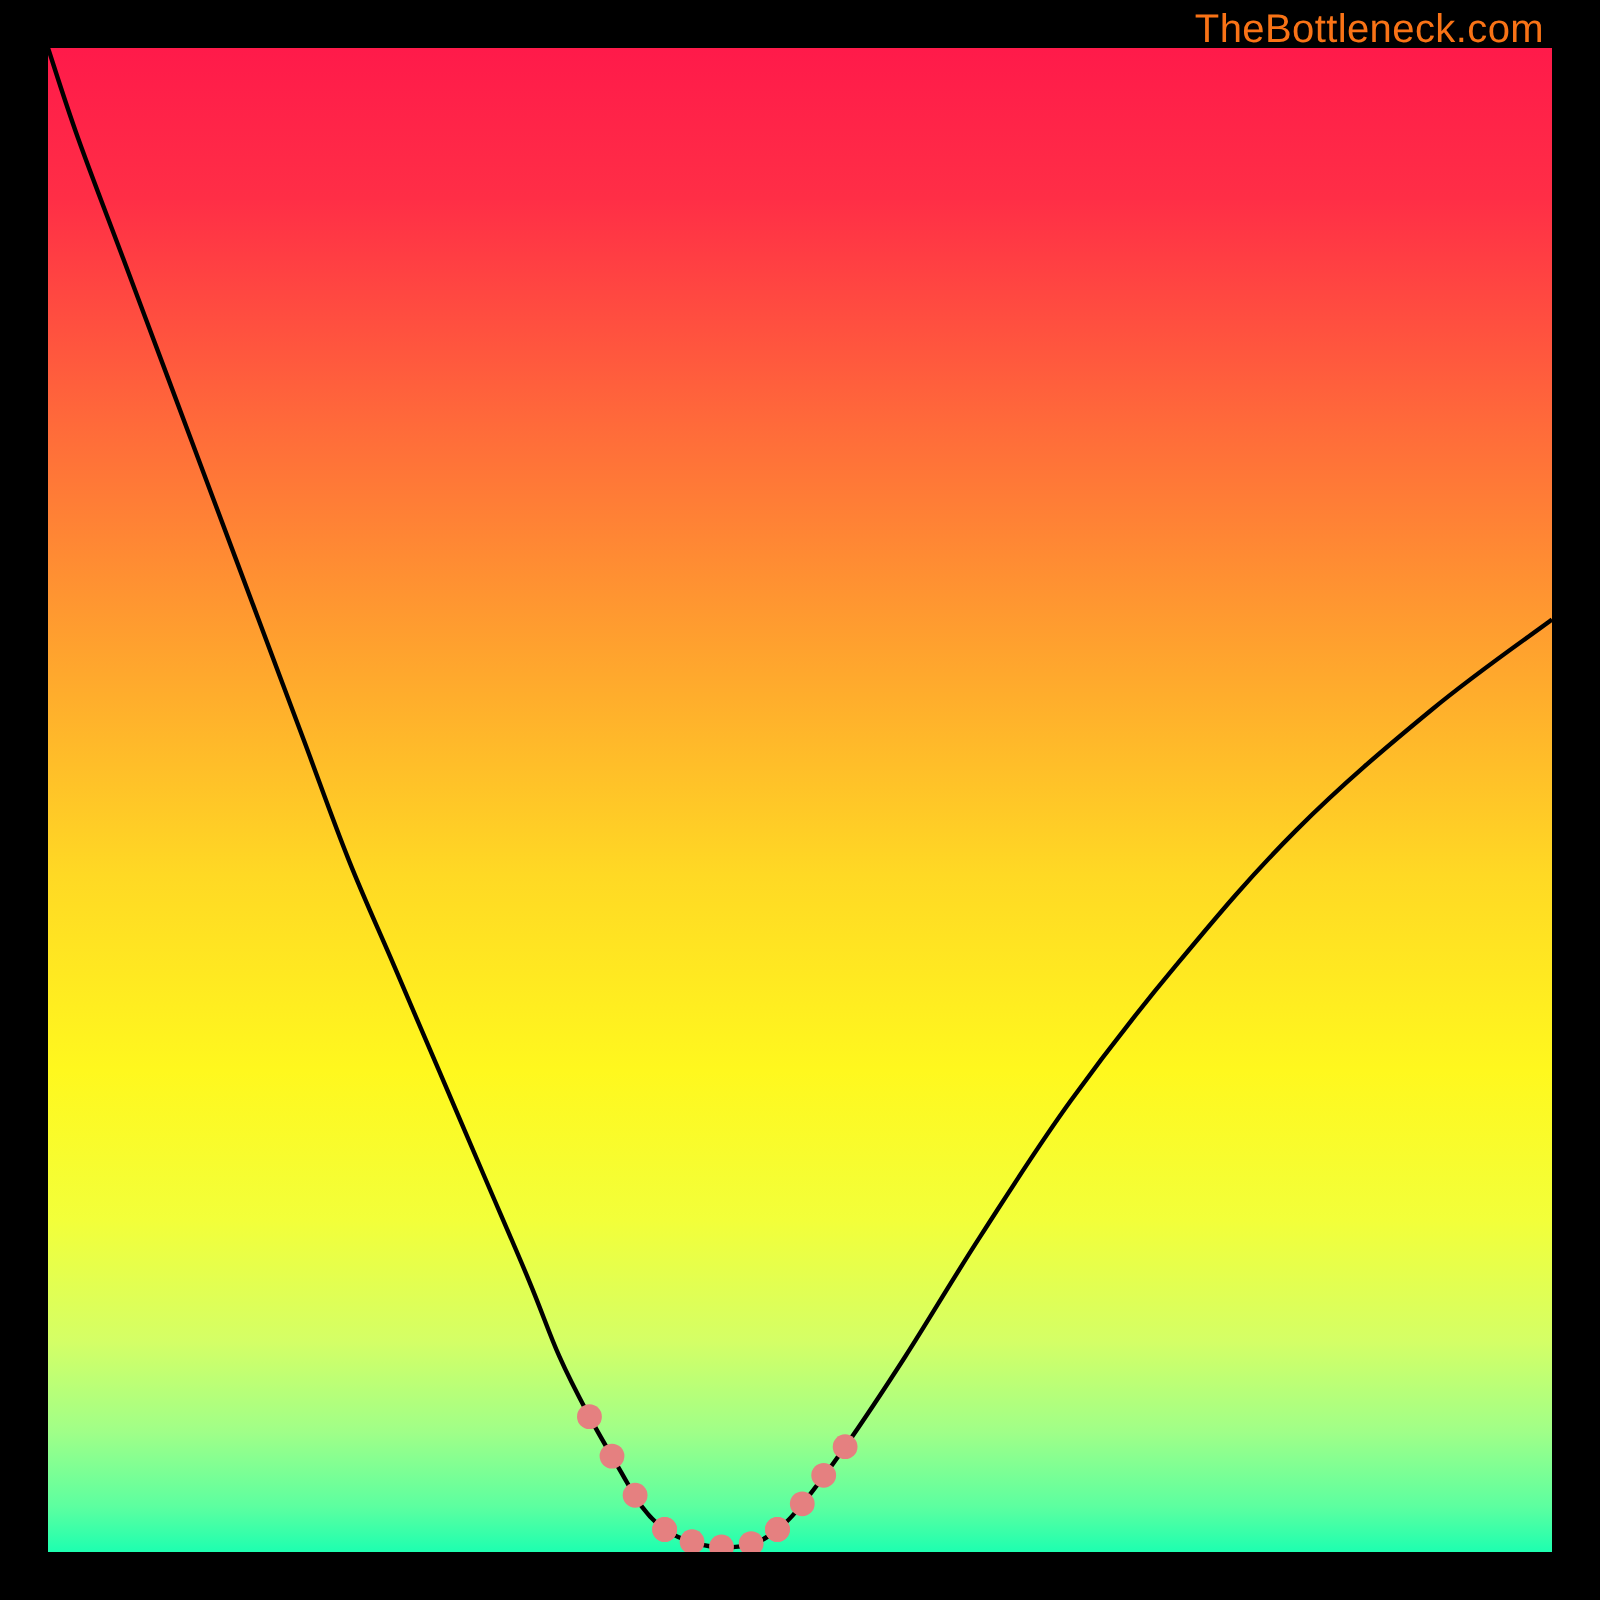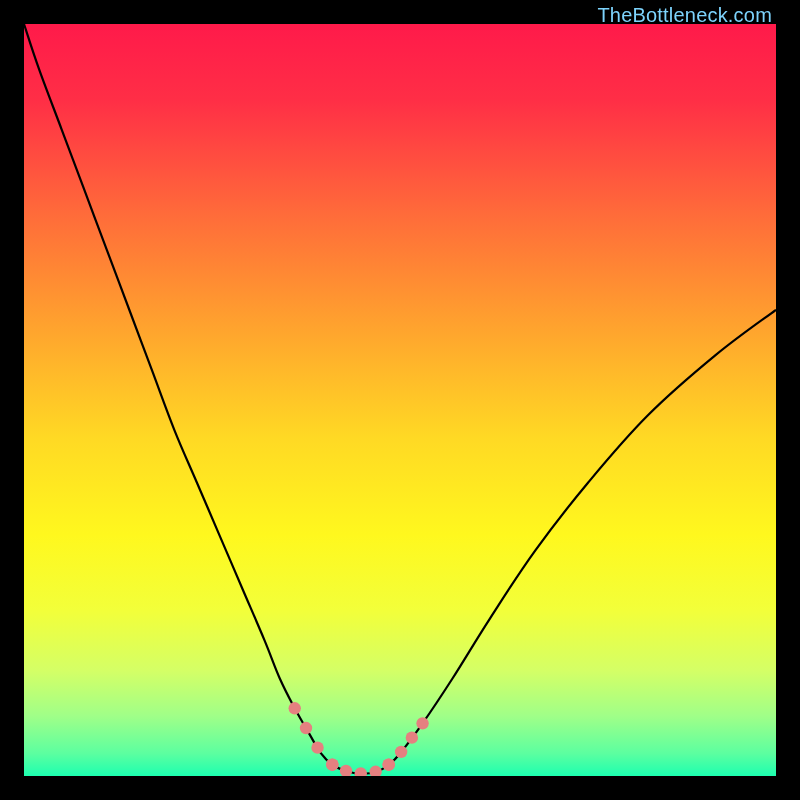--- a/index.html
+++ b/index.html
@@ -24,21 +24,21 @@
     left: 0;
     top: 0;
     width: 752px;
     height: 752px;
     overflow: hidden;
   }
   .watermark {
     position: absolute;
     top: 4px;
     right: 28px;
-    color: #7dd3fc;
+    color: #f97316;
     font-size: 20px;
     font-weight: 500;
     letter-spacing: 0.2px;
     z-index: 10;
   }
   svg.curve {
     position: absolute;
     left: 0;
     top: 0;
     width: 752px;

